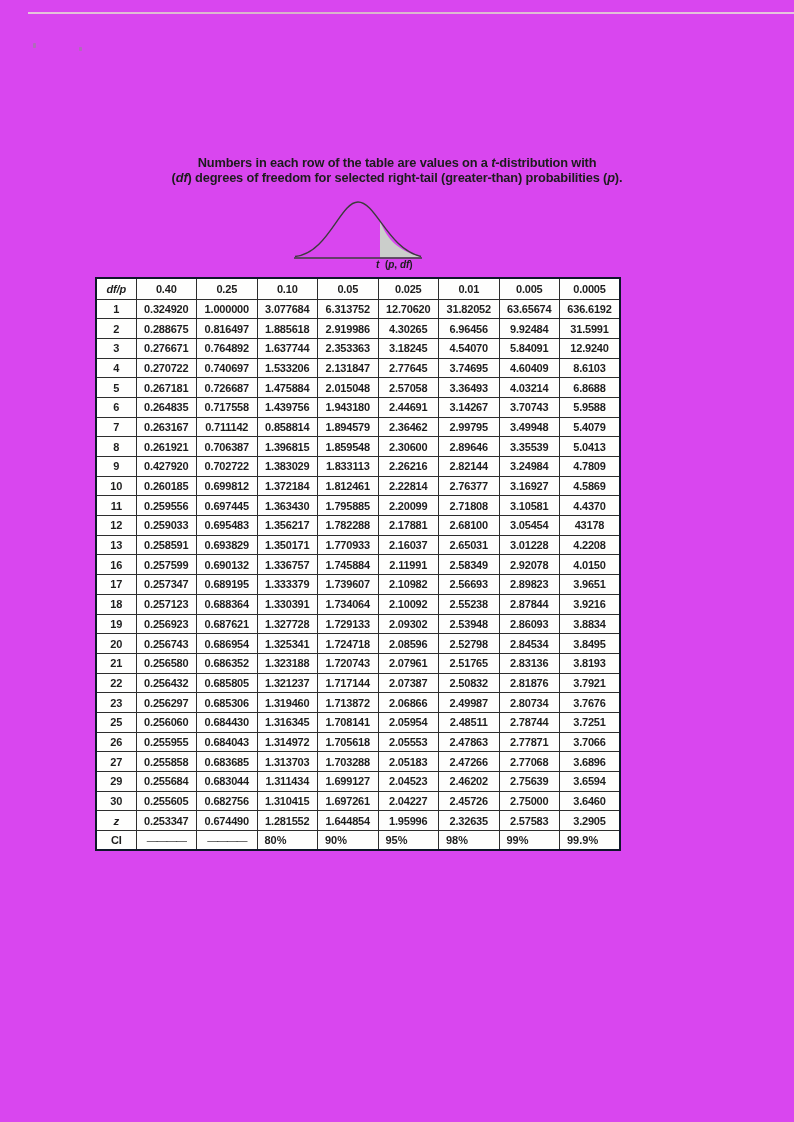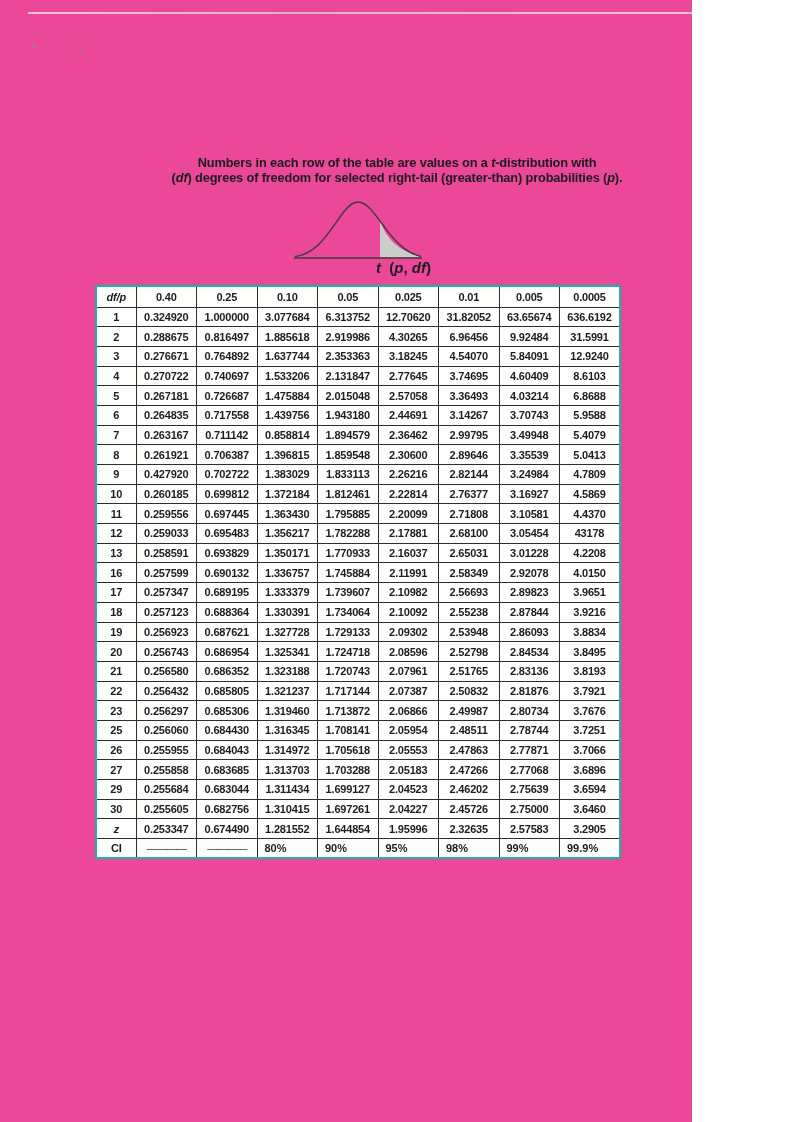--- a/index.html
+++ b/index.html
@@ -1,19 +1,19 @@
 <!DOCTYPE html>
 <html><head>
 <meta charset="utf-8">
 <style>
   html,body{margin:0;padding:0;background:#ffffff;}
   .page{
     position:relative;
-    width:692px;height:1122px;
-    background:#ec4899;
+    width:794px;height:1122px;
+    background:#d946ef;
     font-family:"Liberation Sans",sans-serif;
     overflow:hidden;
   }
   .scan-line{
     position:absolute;left:28px;top:12px;width:766px;height:2px;
     background:linear-gradient(90deg,#e8dad8,#d8c5c3 35%,#e2d3d1 70%,#e9dcda);
     opacity:.85;
   }
   .speck{position:absolute;background:#8d8d8d;opacity:.55;border-radius:1px;}
   .speck.s1{left:33px;top:43px;width:3px;height:5px;}
@@ -24,29 +24,29 @@
     text-align:center;
     font-size:12.8px;font-weight:bold;color:#1c1c1c;
     line-height:14.6px;letter-spacing:-0.15px;
   }
   .intro i{font-style:italic;}
 
   .diagram-svg{position:absolute;left:292px;top:195px;}
   .curve-label{
     position:absolute;left:292px;top:259px;width:140px;
     box-sizing:border-box;padding-left:84px;
-    font-size:15px;font-weight:bold;color:#1c1c1c;
+    font-size:10px;font-weight:bold;color:#1c1c1c;
     white-space:pre;
   }
   .curve-label i{font-style:italic;}
 
   table.t-table{
-    position:absolute;left:95px;top:285px;width:524px;
+    position:absolute;left:95px;top:277px;width:524px;
     border-collapse:collapse;table-layout:fixed;
-    border:2px solid #14b8a6;background:#fefefd;
+    border:2px solid #0f172a;background:#fefefd;
   }
   .t-table th,.t-table td{
     border:1px solid #2d2d2d;
     text-align:center;vertical-align:middle;
     font-weight:bold;color:#1d1d1d;
     padding:0;overflow:hidden;
     font-size:11px;letter-spacing:-0.2px;
   }
   .t-table thead tr{height:21px;}
   .t-table tbody tr{height:19.7px;}

